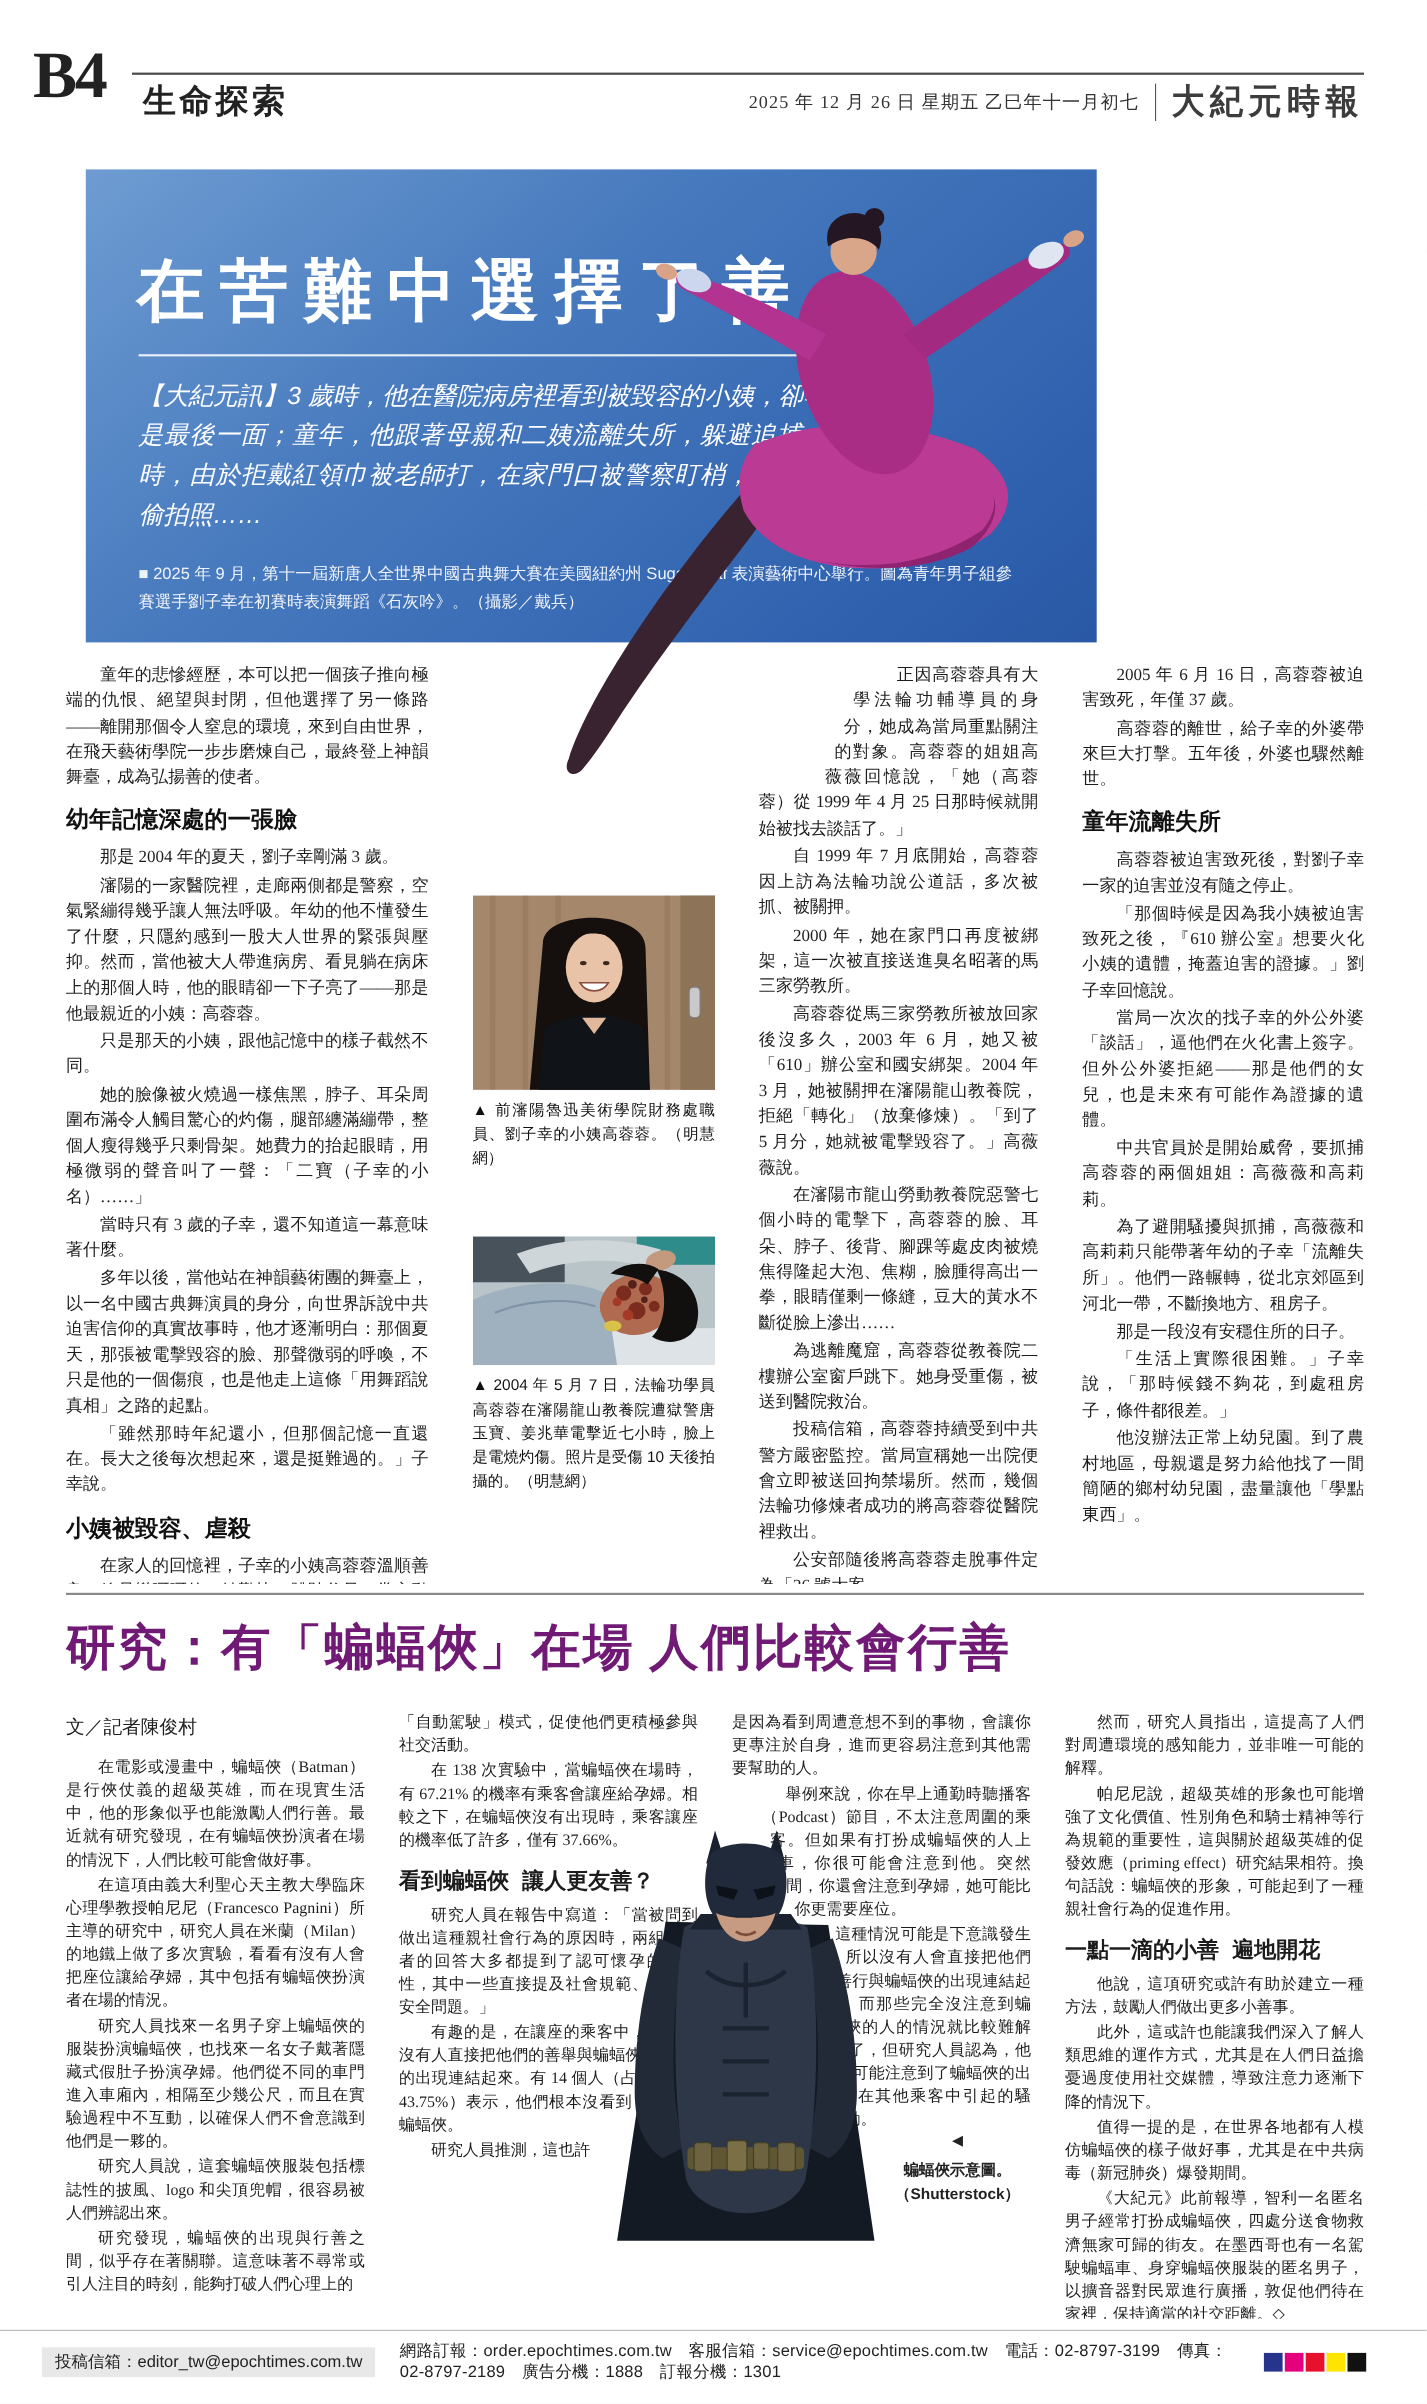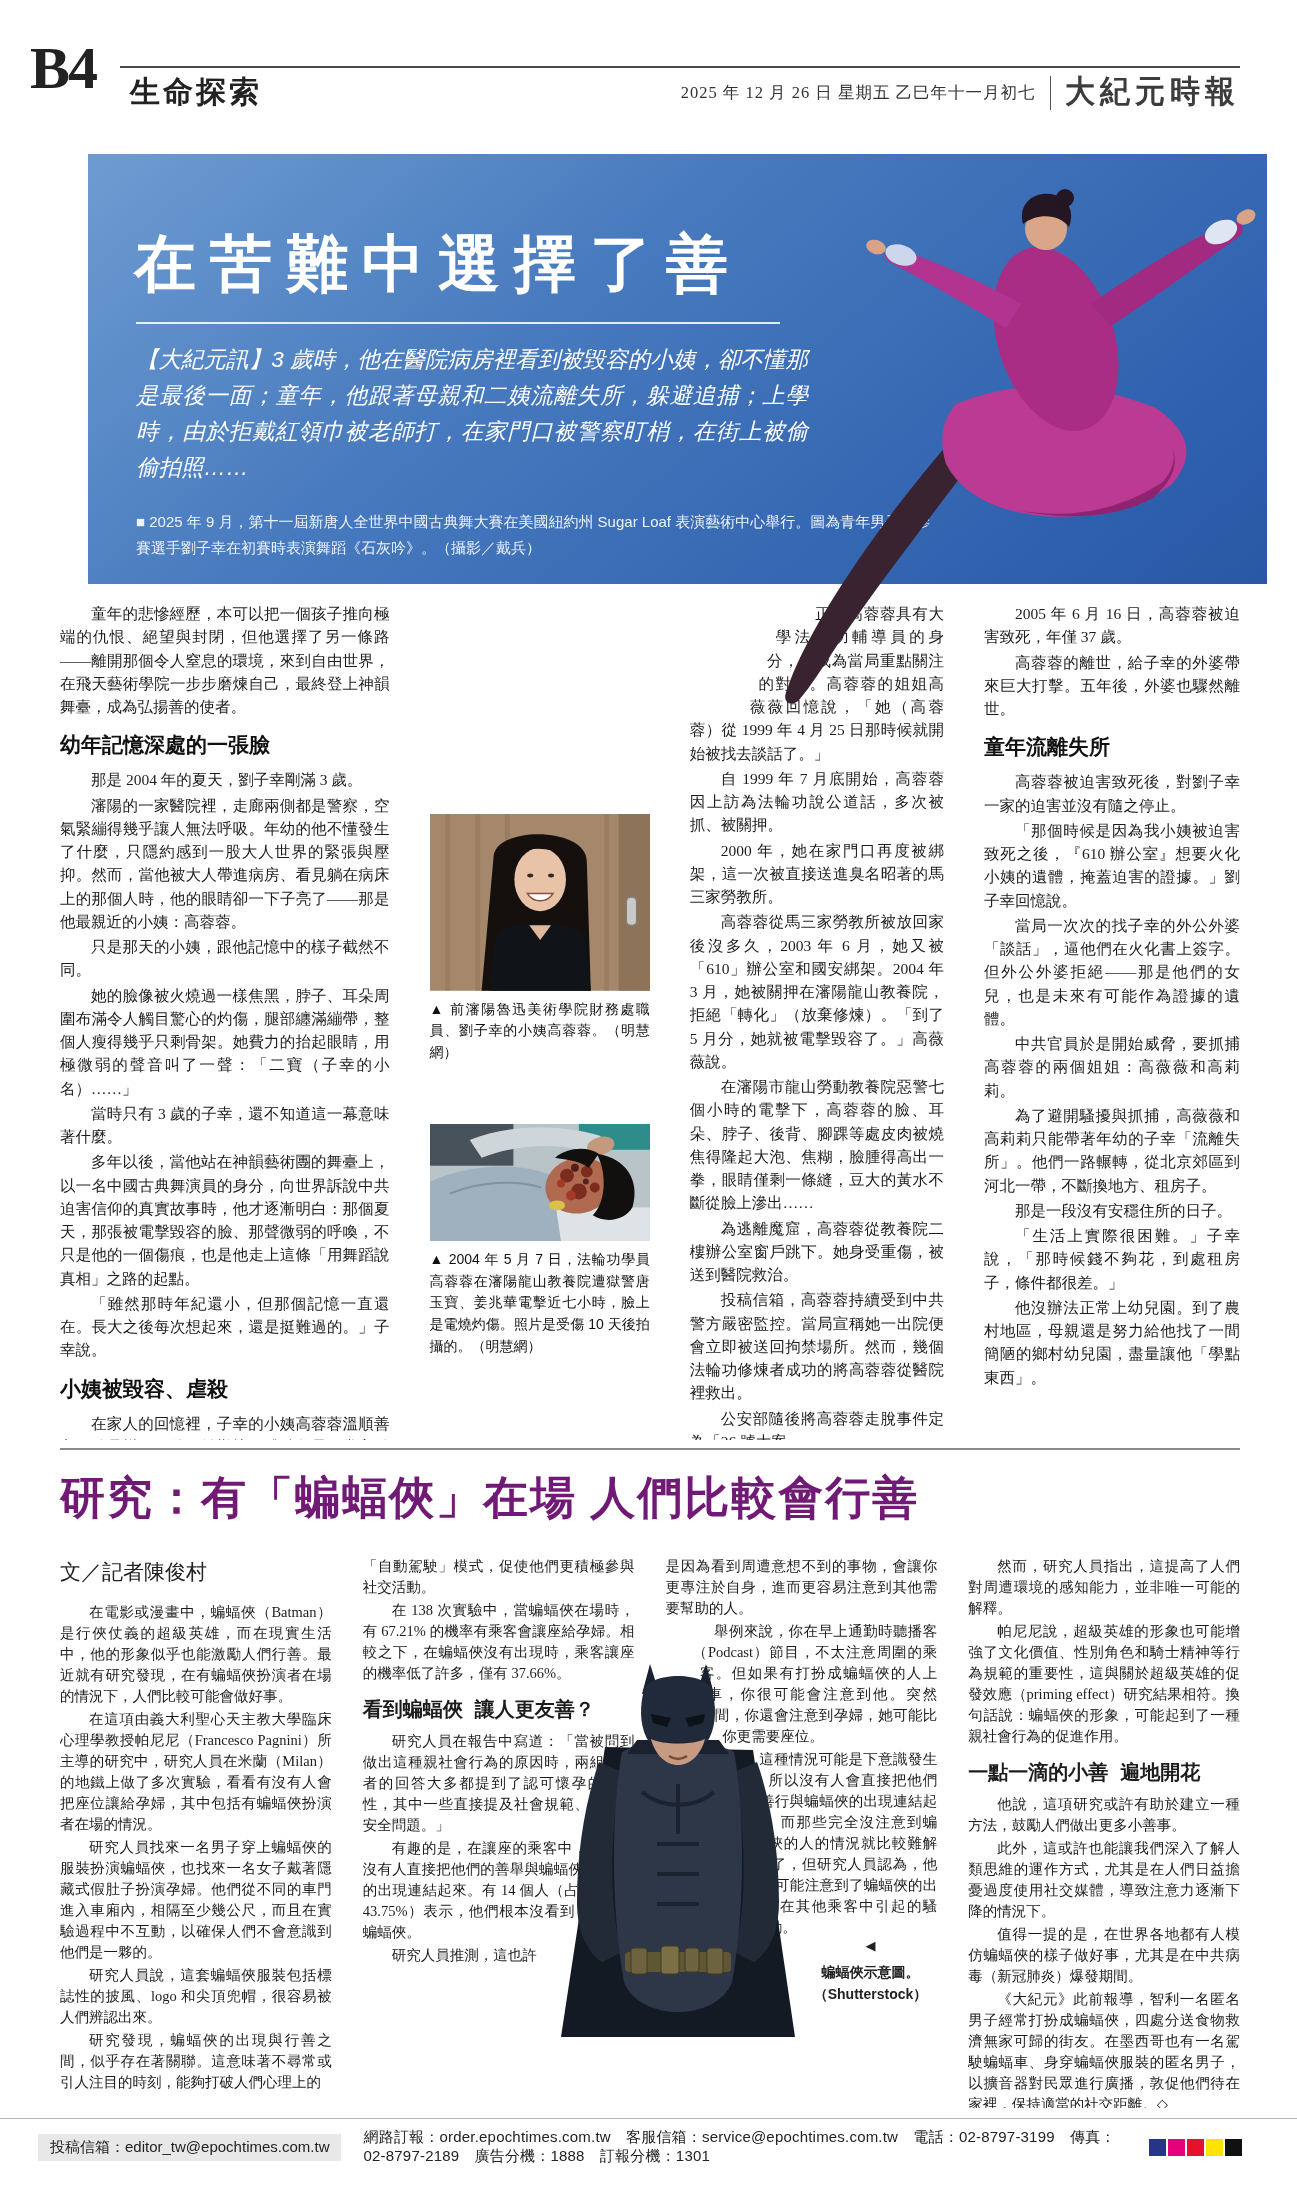--- a/index.html
+++ b/index.html
@@ -13,21 +13,21 @@
   .masthead-rule { position:absolute; left:90px; right:0; top:26px; border-top:2.5px solid #4a4a4a; }
   .masthead-row { position:absolute; left:100px; right:0; top:32px; display:flex; align-items:flex-end; }
   .section-name { font-family:"Liberation Sans","DejaVu Sans",sans-serif; font-weight:700; font-size:30px; color:#222; letter-spacing:3px; }
   .masthead-right { margin-left:auto; display:flex; align-items:center; gap:14px; }
   .issue-date { font-size:16.5px; color:#333; letter-spacing:1px; }
   .masthead-divider { width:1.5px; height:34px; background:#555; }
   .paper-logo { font-size:30px; font-weight:900; color:#3c3c3c; letter-spacing:5px;
                 font-family:"Liberation Serif","DejaVu Serif",serif; transform:scaleY(1.05); }
 
   
-  .hero { position:absolute; top:154px; left:88px; width:1179px; height:430px;
+  .hero { position:absolute; top:154px; left:78px; width:919px; height:430px;
           background:linear-gradient(140deg,#6e9cd2 0%,#4679bd 40%,#2e60ae 85%,#2a58a4 100%); }
   .hero-headline { position:absolute; left:46px; top:68px; color:#fff; font-size:62px; font-weight:700;
                    letter-spacing:14px; white-space:nowrap; }
   .hero-rule { position:absolute; left:48px; top:168px; width:644px; height:2px; background:rgba(255,255,255,.85); }
   .hero-intro { position:absolute; left:48px; top:188px; width:672px; color:#fff;
                 font-family:"Liberation Sans","DejaVu Sans",sans-serif; font-size:22.5px; line-height:1.6; text-align:justify;font-style:italic; }
   .hero-caption { position:absolute; left:48px; bottom:24px; width:800px; color:#eef3fb;
                   font-family:"Liberation Sans","DejaVu Sans",sans-serif; font-size:15px; line-height:1.7; }
   .dancer { position:absolute; right:6px; top:0; width:560px; height:550px; pointer-events:none; z-index:3; }
 
@@ -45,21 +45,21 @@
                    color:#111; margin-top:8px; text-align:justify; }
   .leg-float { float:left; width:118px; height:112px; shape-outside:polygon(0 0,80% 0,45% 100%,0 100%); }
 
   
   .article-divider { position:absolute; top:1448px; left:60px; width:1180px; border-top:2px solid #8a8a8a; }
   .a2-title { position:absolute; top:1468px; left:60px; width:1180px; text-align:left;
               font-size:45px; font-weight:700; letter-spacing:2px; color:#701a75; white-space:nowrap; }
   .a2-body { position:absolute; top:1556px; left:60px; width:1180px; height:552px; display:flex; gap:31px; overflow:hidden; }
   .a2-col { width:272px; position:relative; }
   .a2-body .para { font-size:14.5px; line-height:1.45; margin-bottom:2px; }
-  .byline { font-family:"Liberation Sans","DejaVu Sans",sans-serif; font-size:21px; color:#222; margin:2px 0 16px; }
+  .byline { font-family:"Liberation Sans","DejaVu Sans",sans-serif; font-size:17px; color:#222; margin:2px 0 16px; }
   .a2-heading { font-family:Liberation Mono, monospace; font-size:20px; font-weight:700; margin:12px 0 8px; }
   .batman { position:absolute; left:487px; top:96px; width:262px; height:392px; z-index:2; pointer-events:none; }
   .bat-float-r { float:right; width:102px; height:288px; shape-outside:polygon(100% 0,100% 100%,0 100%,58% 0); }
   .bat-float-l { float:left; width:122px; height:430px; shape-outside:polygon(0 0,10% 0,66% 45%,100% 100%,0 100%); }
   .bat-caption { position:absolute; left:142px; top:380px; width:126px; text-align:center;
                  font-family:"Liberation Sans","DejaVu Sans",sans-serif; font-size:14px; line-height:1.6; font-weight:700; color:#222; }
   .bat-caption .marker { display:block; font-size:13px; margin-bottom:4px; }
 
   
   .page-footer { position:absolute; left:0; right:0; top:2118px; border-top:1.5px solid #b5b5b5;

